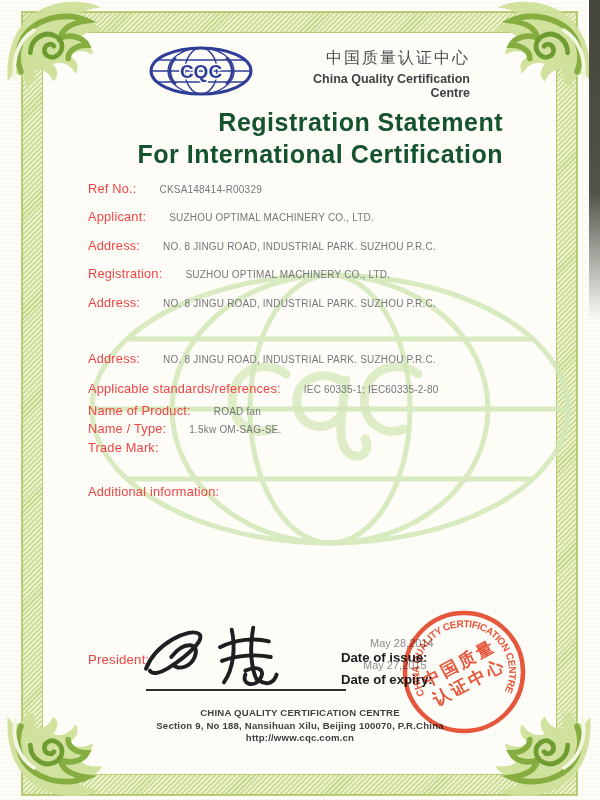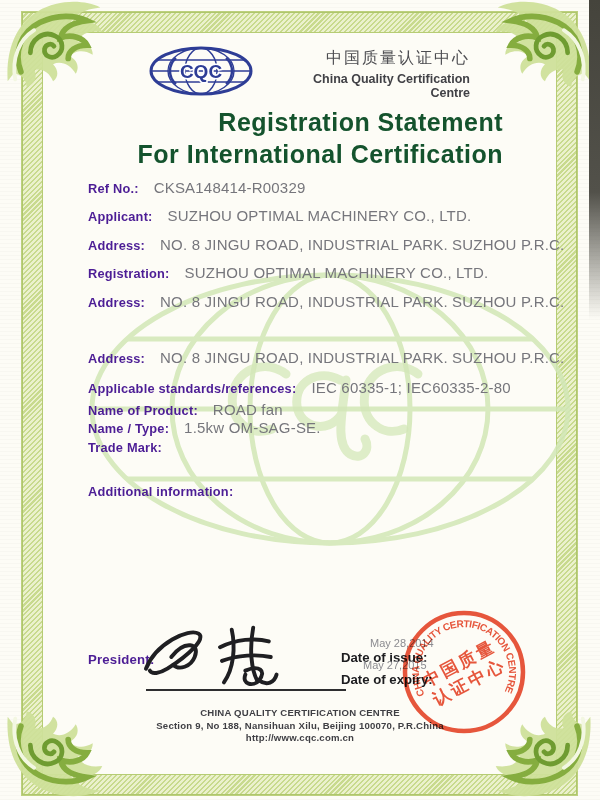--- a/index.html
+++ b/index.html
@@ -23,22 +23,22 @@
   .watermark{position:absolute;left:78px;top:262px;width:505px;height:295px;z-index:1;opacity:.85;}
   
   .logo{position:absolute;left:145px;top:45px;width:112px;height:52px;z-index:3;}
   .org-names{position:absolute;left:270px;top:48px;width:200px;text-align:right;z-index:3;}
   .org-cn{font-size:16px;letter-spacing:2px;color:#4c4c50;font-weight:500;}
   .org-en{margin-top:3px;font-size:12.5px;font-weight:bold;color:#414146;}
   .title{position:absolute;left:0;top:106px;width:503px;text-align:right;z-index:3;
          font-size:25px;font-weight:bold;color:#14532d;letter-spacing:.5px;line-height:32px;}
   
   .row{position:absolute;left:88px;white-space:nowrap;z-index:3;}
-  .lbl{font-size:12.8px;font-weight:bold;color:#4c1d95;letter-spacing:.2px;}
-  .val{font-size:15px;color:#76767c;margin-left:15px;letter-spacing:.2px;}
+  .lbl{font-size:12.8px;font-weight:normal;color:#ef4444;letter-spacing:.2px;}
+  .val{font-size:10px;color:#76767c;margin-left:23px;letter-spacing:.2px;}
   
   .president{position:absolute;left:88px;top:652px;z-index:3;}
   .sig{position:absolute;left:138px;top:618px;width:205px;height:78px;z-index:3;}
   .sig-line{position:absolute;left:146px;top:689px;width:200px;height:2px;background:#2e2e30;z-index:3;}
   .date-lbl{position:absolute;left:297px;z-index:2;font-size:13.2px;font-weight:bold;color:#1d1d20;padding-left:44px;}
   .date-val{position:absolute;z-index:2;font-size:11px;color:#8b8b90;}
   .stamp{position:absolute;left:388px;top:596px;width:152px;height:152px;z-index:4;mix-blend-mode:multiply;}
   
   .footer{position:absolute;left:0;top:707px;width:600px;text-align:center;z-index:3;color:#3f3f44;}
   .footer div{font-size:9.6px;font-weight:bold;line-height:12.5px;letter-spacing:.2px;}

